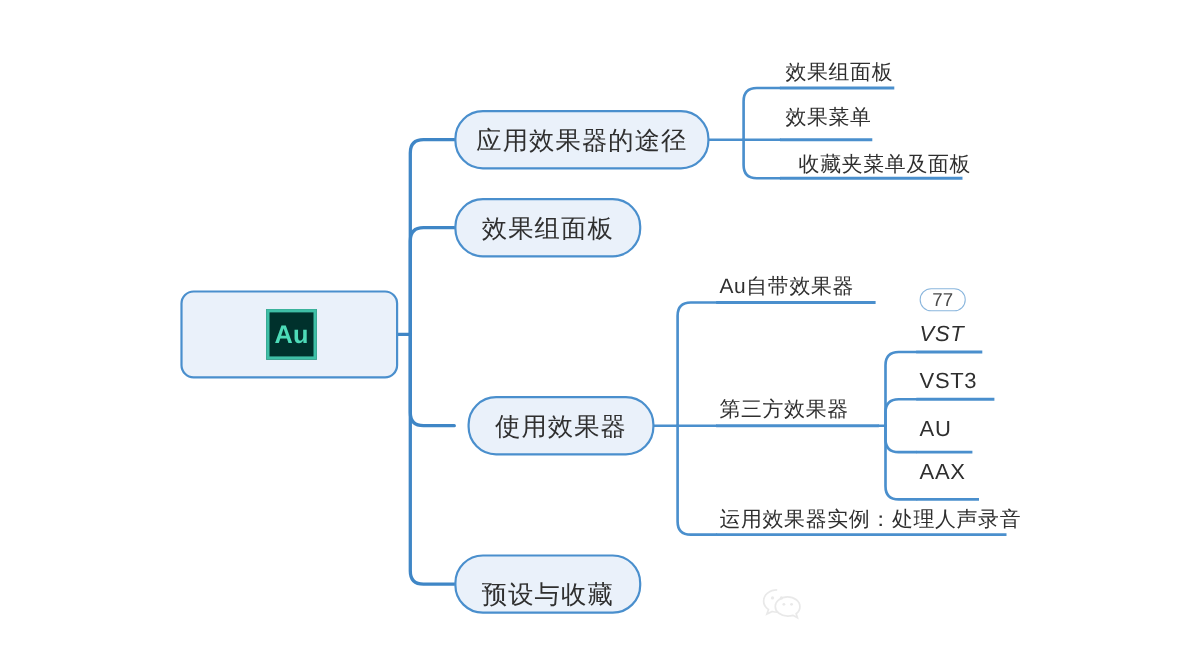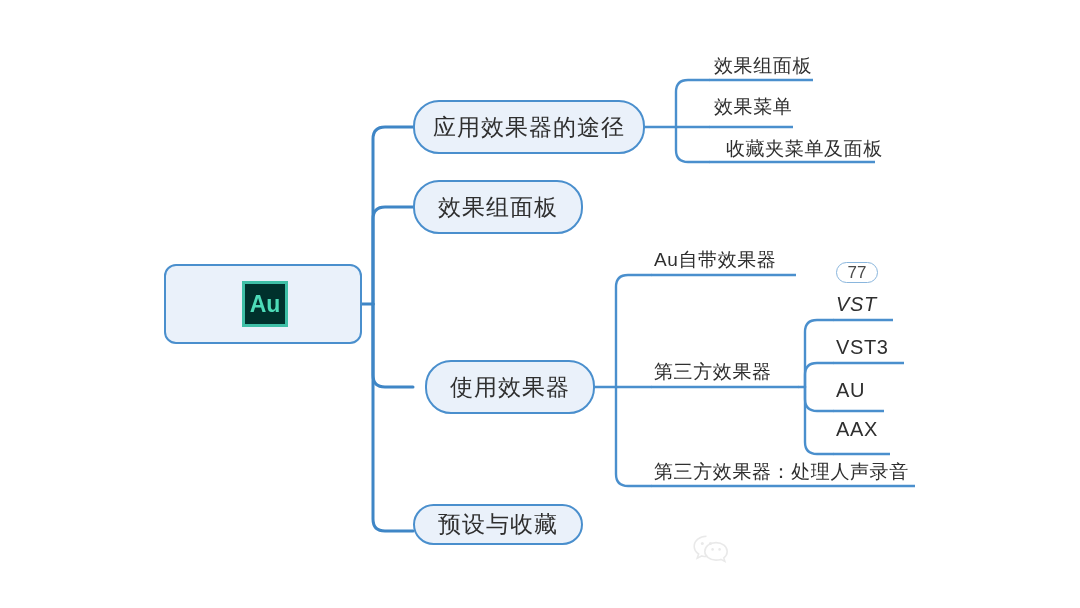--- a/index.html
+++ b/index.html
@@ -99,21 +99,21 @@
     font-size: 23px;
     font-weight: 600;
     color: #4ddbb8;
     letter-spacing: 0px;
     line-height: 1;
   }
 
   #node-apply   { left: 413px; top: 100px;  width: 232px; height: 54px; }
   #node-panel   { left: 413px; top: 180px;  width: 170px; height: 54px; }
   #node-use     { left: 425px; top: 360px;  width: 170px; height: 54px; }
-  #node-preset  { left: 413px; top: 504px;  width: 170px; height: 41px; }
+  #node-preset  { left: 413px; top: 504px;  width: 170px; height: 54px; align-items: flex-end; }
 
   
   .leaf {
     position: absolute;
     font-size: 19px;
     color: #2f2f2f;
     white-space: nowrap;
     letter-spacing: 0.6px;
   }
 
@@ -230,21 +230,21 @@
   </div>
 
   <div class="leaf" id="leaf-fx-panel">效果组面板</div>
   <div class="leaf" id="leaf-fx-menu">效果菜单</div>
   <div class="leaf" id="leaf-fav-menu">收藏夹菜单及面板</div>
 
   <div class="leaf" id="leaf-au-builtin">Au自带效果器</div>
   <div id="count-badge">77</div>
 
   <div class="leaf" id="leaf-thirdparty">第三方效果器</div>
-  <div class="leaf" id="leaf-example">第三方效果器：处理人声录音</div>
+  <div class="leaf" id="leaf-example">运用效果器实例：处理人声录音</div>
 
   <div class="leaf" id="leaf-vst">VST</div>
   <div class="leaf" id="leaf-vst3">VST3</div>
   <div class="leaf" id="leaf-au">AU</div>
   <div class="leaf" id="leaf-aax">AAX</div>
 
   <div id="watermark">
     <svg id="wechat-icon" width="38" height="32" viewBox="0 0 38 32" xmlns="http://www.w3.org/2000/svg">
       <g fill="none" stroke="#d8d8d8" stroke-width="1.6">
         <path d="M14.5,3.2 C7.6,3.2 2.2,7.8 2.2,13.3 C2.2,16.4 3.9,19.2 6.6,21.0 L5.2,25.3 L10.0,22.9 C11.4,23.3 12.9,23.5 14.5,23.5"></path>

